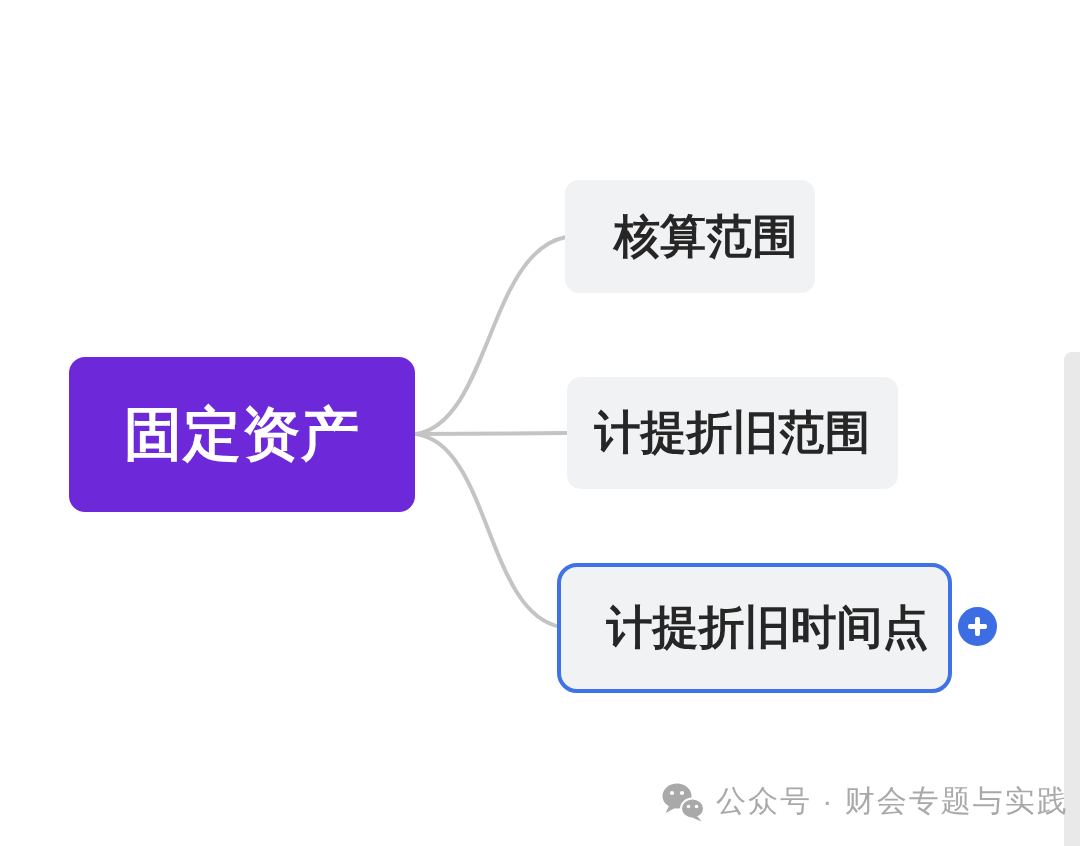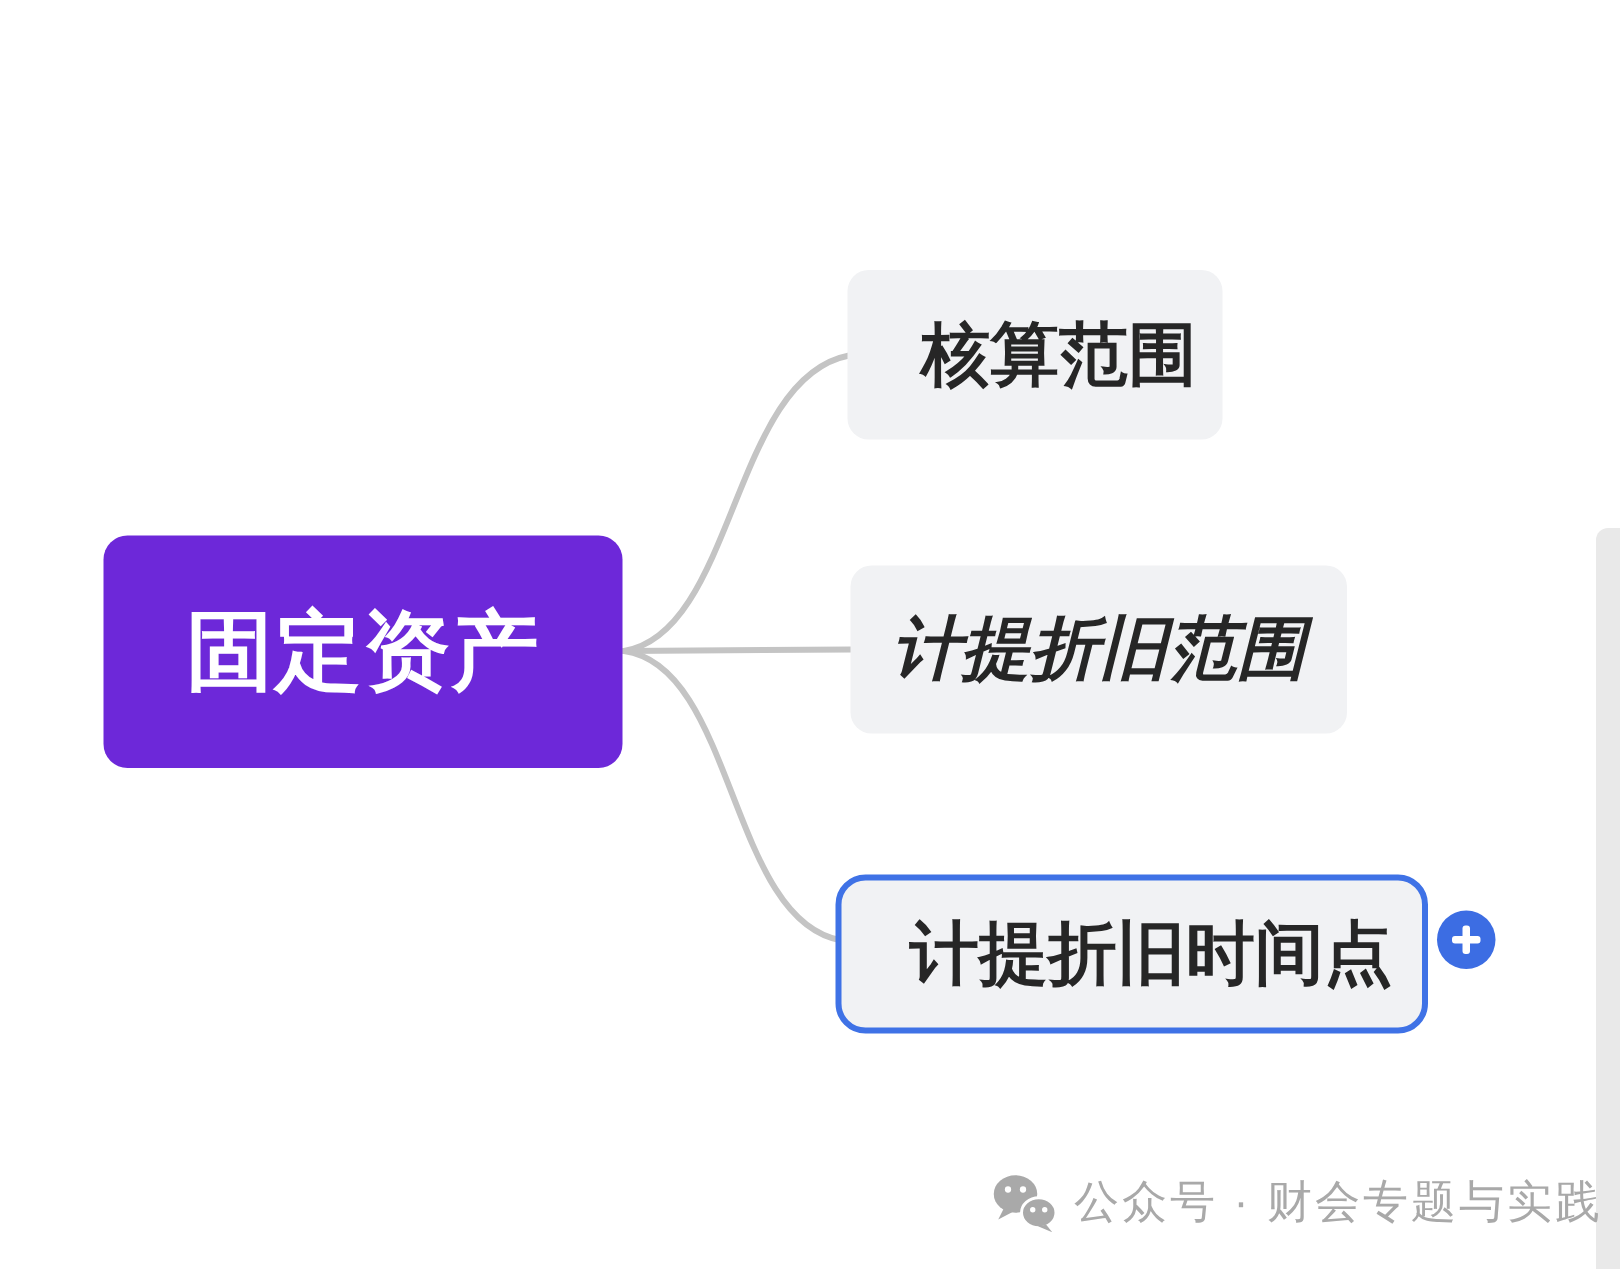--- a/index.html
+++ b/index.html
@@ -54,25 +54,25 @@
     color: #262626;
     font-size: 46px;
     font-weight: 700;
   }
   .node-child-1 {
     left: 565px; top: 180px;
     width: 250px; height: 113px; padding-left: 32px;
   }
   .node-child-2 {
     left: 567px; top: 377px;
-    width: 331px; height: 112px; font-style: italic;
+    width: 331px; height: 112px;
   }
   .node-child-3 {
-    left: 557px; top: 583px;
-    width: 395px; height: 106px;
+    left: 557px; top: 563px;
+    width: 395px; height: 130px;
     border: 4px solid #3f72e6;
     border-radius: 20px;
     padding-left: 26px;
   }
 
   
   .add-btn {
     position: absolute;
     left: 958px; top: 607px;
     width: 39px; height: 39px;

